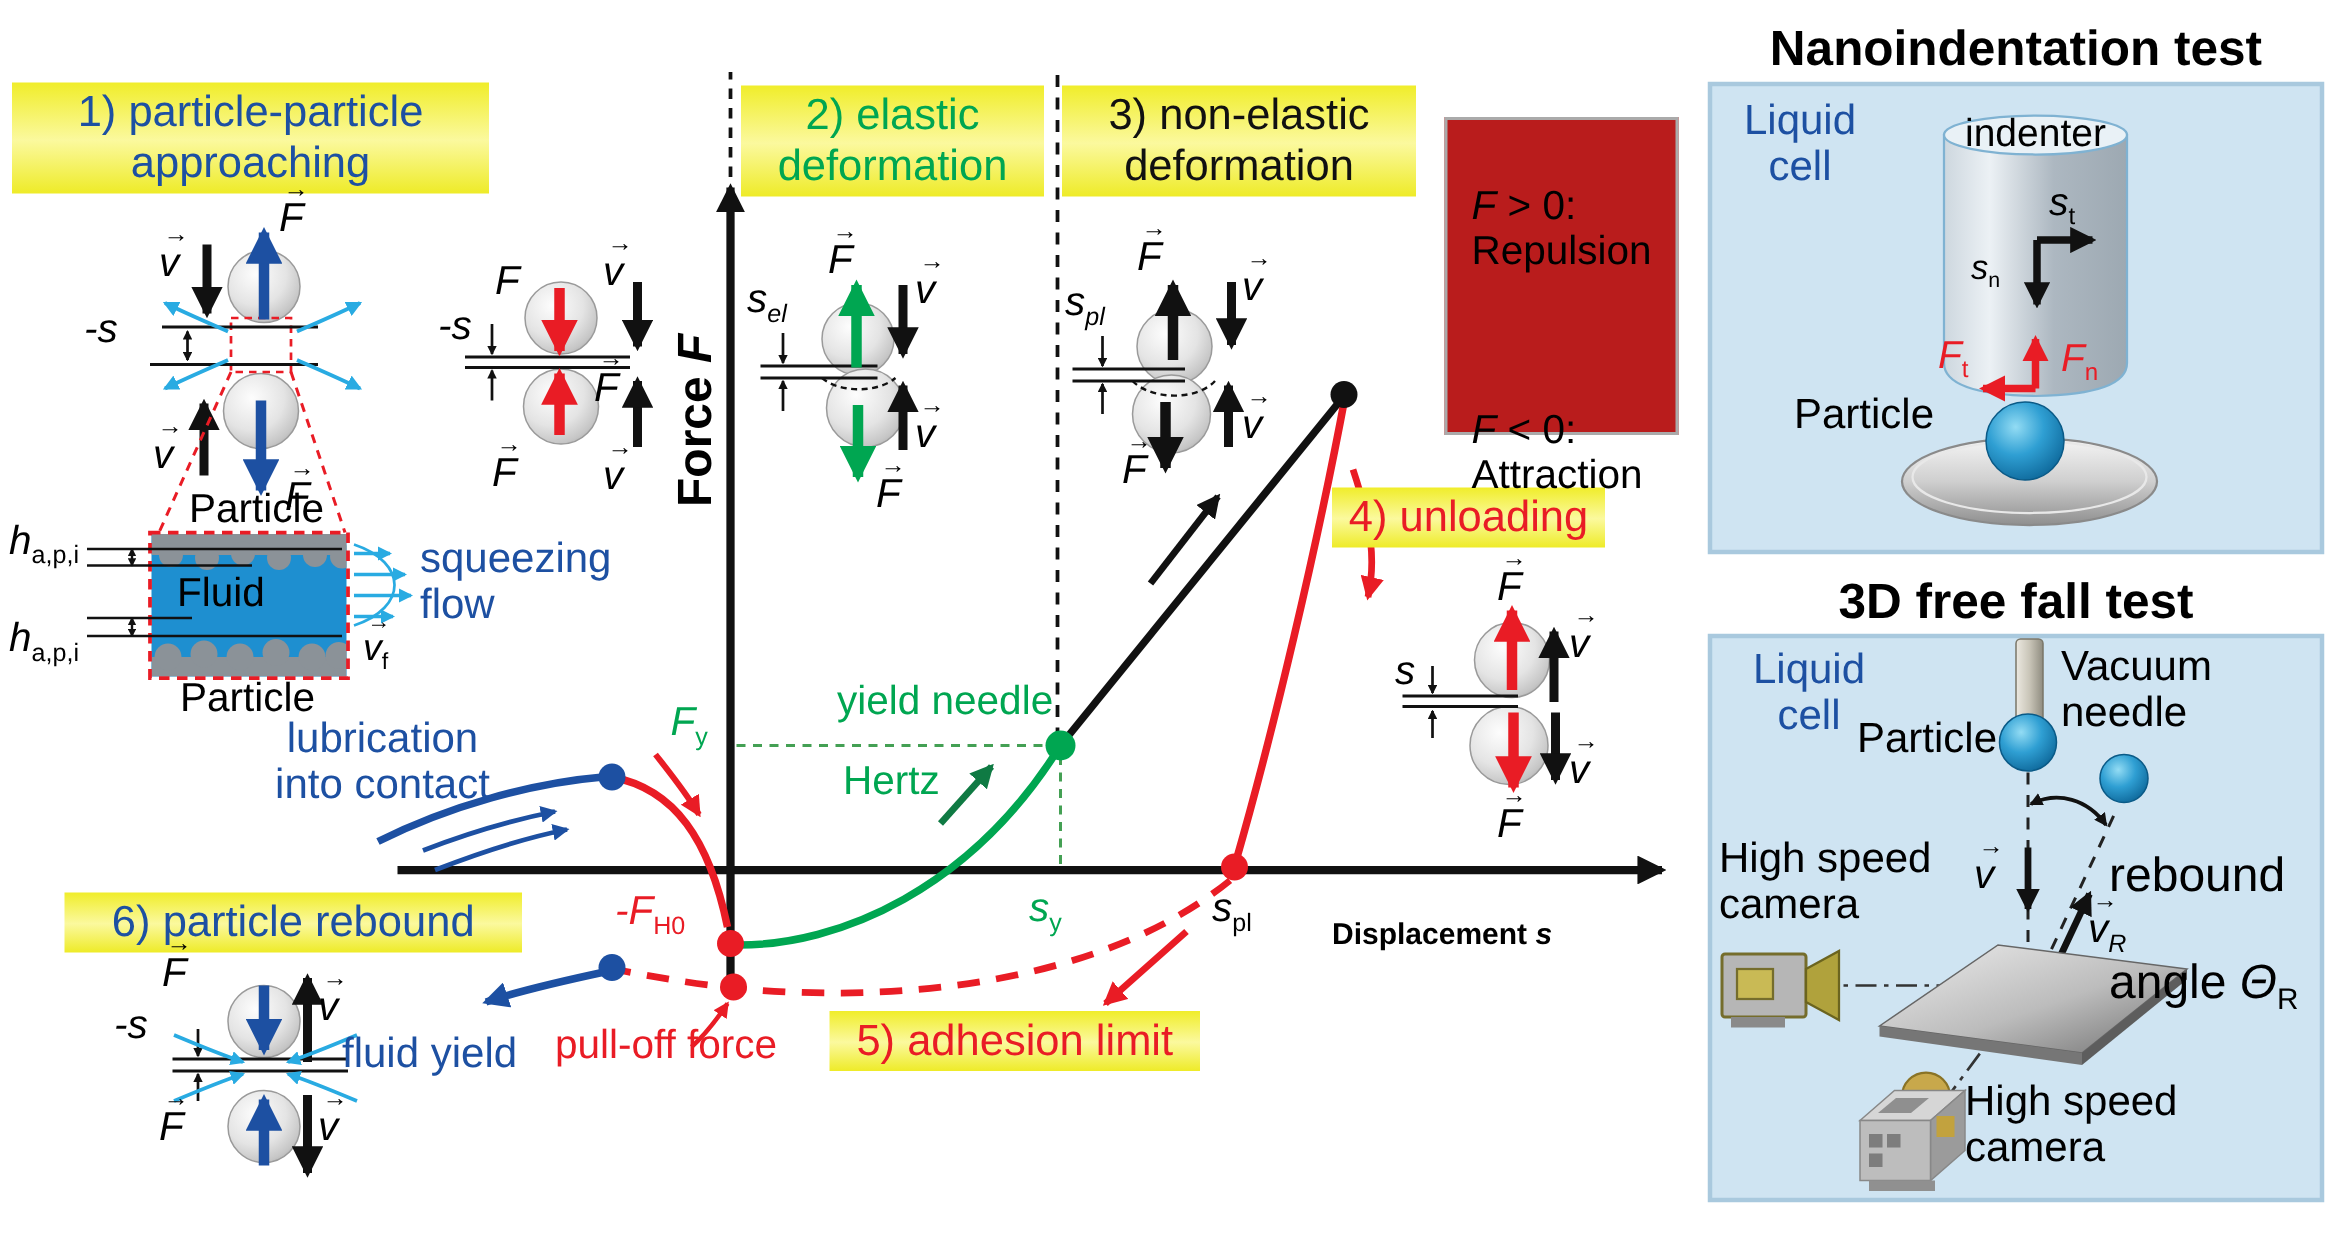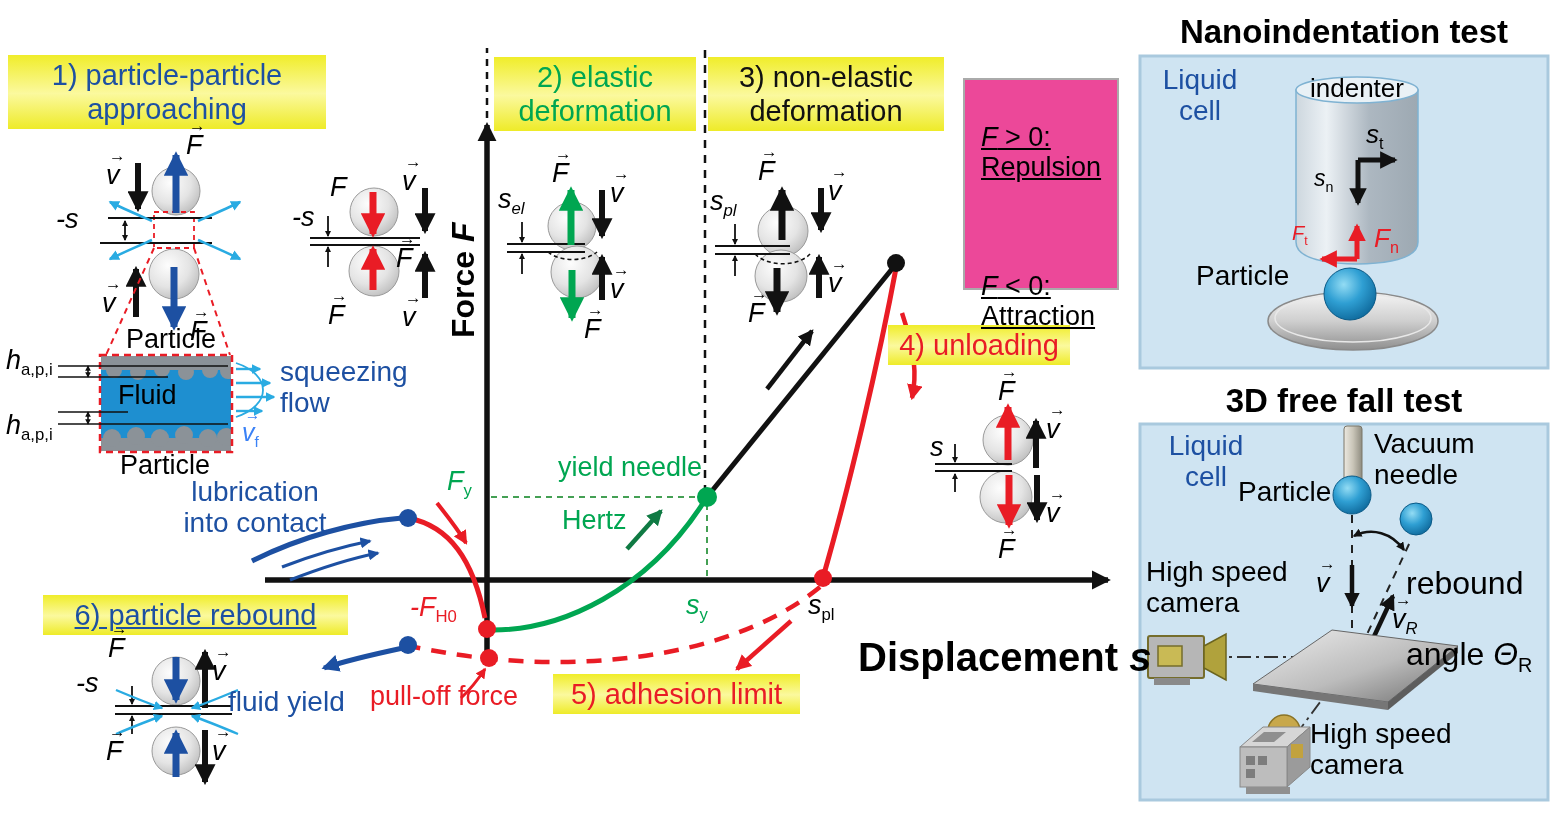--- a/index.html
+++ b/index.html
@@ -2,27 +2,27 @@
 <html><head>
 <meta charset="utf-8">
 <style>
   html,body{margin:0;padding:0;background:#fff;}
   #canvas{position:relative;width:1555px;height:825px;background:#fff;overflow:hidden;
           font-family:"Liberation Sans","DejaVu Sans",sans-serif;}
   #gfx{position:absolute;left:0;top:0;z-index:1;}
   .lb{position:absolute;z-index:3;color:#000;font-size:27px;line-height:1.12;white-space:pre-line;}
   .it{font-style:italic;}
   .b{font-weight:bold;}
-  .blue{color:#1d50a2;} .red{color:#e91c25;} .green{color:#00a651;} .cyan{color:#3b82f6;}
+  .blue{color:#1d50a2;} .red{color:#e91c25;} .green{color:#00a651;} .cyan{color:#000000;}
   sub{font-size:0.62em;}
   .vec{position:relative;display:inline-block;}
   .vec::after{content:"→";position:absolute;left:0.18em;top:-0.78em;font-size:0.62em;font-style:normal;}
   .ybox{position:absolute;z-index:2;background:linear-gradient(180deg,#f0ed2a 0%,#fbf99e 52%,#eeeb28 100%);
         text-align:center;font-size:29px;line-height:1.18;padding:3px 8px;white-space:pre-line;}
-  .legendbox{position:absolute;z-index:2;background:#ec4899;border:2px solid #aaa;text-decoration:underline;}
+  .legendbox{position:absolute;z-index:2;background:#b91c1c;border:2px solid #aaa;}
   .yaxis{position:absolute;z-index:3;transform-origin:0 0;transform:rotate(-90deg);font-size:32px;font-weight:bold;white-space:nowrap;}
   .ctr{text-align:center;}
 </style>
 </head>
 <body>
 
 <div id="canvas">
 
 <svg id="gfx" width="1555" height="825" viewBox="0 0 1555 825">
   <defs>
@@ -296,37 +296,37 @@
 </svg>
 
 <div class="ybox blue" style="left:8px;top:55px;width:302px;">1) particle-particle
 approaching</div>
 <div class="ybox green" style="left:494px;top:57px;width:186px;">2) elastic
 deformation</div>
 <div class="ybox" style="left:708px;top:57px;width:220px;color:#111;">3) non-elastic
 deformation</div>
 <div class="ybox red" style="left:888px;top:325px;width:166px;">4) unloading</div>
 <div class="ybox red" style="left:553px;top:674px;width:231px;">5) adhesion limit</div>
-<div class="ybox blue" style="left:43px;top:595px;width:289px;text-decoration:underline;">6) particle rebound</div>
+<div class="ybox blue" style="left:43px;top:595px;width:289px;">6) particle rebound</div>
 
 <div class="legendbox" style="left:963px;top:78px;width:152px;height:208px;">
   <div class="lb" style="position:static;padding:12px 0 0 16px;">
     <span class="it">F</span><span> &gt; 0:</span>
     <div>Repulsion</div>
   </div>
   <div class="lb" style="position:static;padding:28px 0 0 16px;">
     <span class="it">F</span><span> &lt; 0:</span>
     <div>Attraction</div>
   </div>
 </div>
 
 <div class="yaxis" style="left:445px;top:338px;">
   <span>Force </span><span class="it">F</span>
 </div>
-<div class="lb b" style="left:858px;top:590px;font-size:40px;">
+<div class="lb b" style="left:888px;top:590px;font-size:20px;">
   <span>Displacement </span><span class="it">s</span>
 </div>
 
 <div class="lb green it" style="left:447px;top:466px;"><span>F</span><sub style="font-style:normal;">y</sub></div>
 <div class="lb green" style="left:558px;top:452px;">yield needle</div>
 <div class="lb green" style="left:562px;top:505px;text-align:right;">Hertz</div>
 <div class="lb red it" style="left:410px;top:592px;"><span>-F</span><sub style="font-style:normal;">H0</sub></div>
 <div class="lb green it" style="left:686px;top:590px;"><span>s</span><sub style="font-style:normal;">y</sub></div>
 <div class="lb it" style="left:808px;top:590px;"><span>s</span><sub style="font-style:normal;">pl</sub></div>
 <div class="lb red" style="left:370px;top:681px;">pull-off force</div>
@@ -378,21 +378,21 @@
 <div class="lb it" style="left:212px;top:736px;"><span class="vec">v</span></div>
 <div class="lb it" style="left:106px;top:736px;"><span class="vec">F</span></div>
 <div class="lb blue" style="left:228px;top:686px;font-size:28px;">fluid yield</div>
 
 <div class="lb b ctr" style="left:1140px;top:14px;width:408px;font-size:33px;">Nanoindentation test</div>
 <div class="lb blue ctr" style="left:1150px;top:64px;width:100px;font-size:28px;">Liquid
 cell</div>
 <div class="lb" style="left:1310px;top:74px;font-size:26px;">indenter</div>
 <div class="lb it" style="left:1366px;top:120px;font-size:26px;"><span>s</span><sub style="font-style:normal;">t</sub></div>
 <div class="lb it" style="left:1314px;top:166px;font-size:23px;"><span>s</span><sub style="font-style:normal;">n</sub></div>
-<div class="lb red it" style="left:1292px;top:222px;font-size:20px;"><span>F</span><sub style="font-style:normal;">t</sub></div>
+<div class="lb red it" style="left:1292px;top:222px;font-size:26px;"><span>F</span><sub style="font-style:normal;">t</sub></div>
 <div class="lb red it" style="left:1374px;top:224px;font-size:26px;"><span>F</span><sub style="font-style:normal;">n</sub></div>
 <div class="lb" style="left:1196px;top:260px;font-size:28px;">Particle</div>
 
 <div class="lb b ctr" style="left:1140px;top:383px;width:408px;font-size:33px;">3D free fall test</div>
 <div class="lb blue ctr" style="left:1156px;top:430px;width:100px;font-size:28px;">Liquid
 cell</div>
 <div class="lb" style="left:1374px;top:428px;font-size:28px;">Vacuum
 needle</div>
 <div class="lb" style="left:1238px;top:476px;font-size:28px;">Particle</div>
 <div class="lb it" style="left:1316px;top:568px;"><span class="vec">v</span></div>

